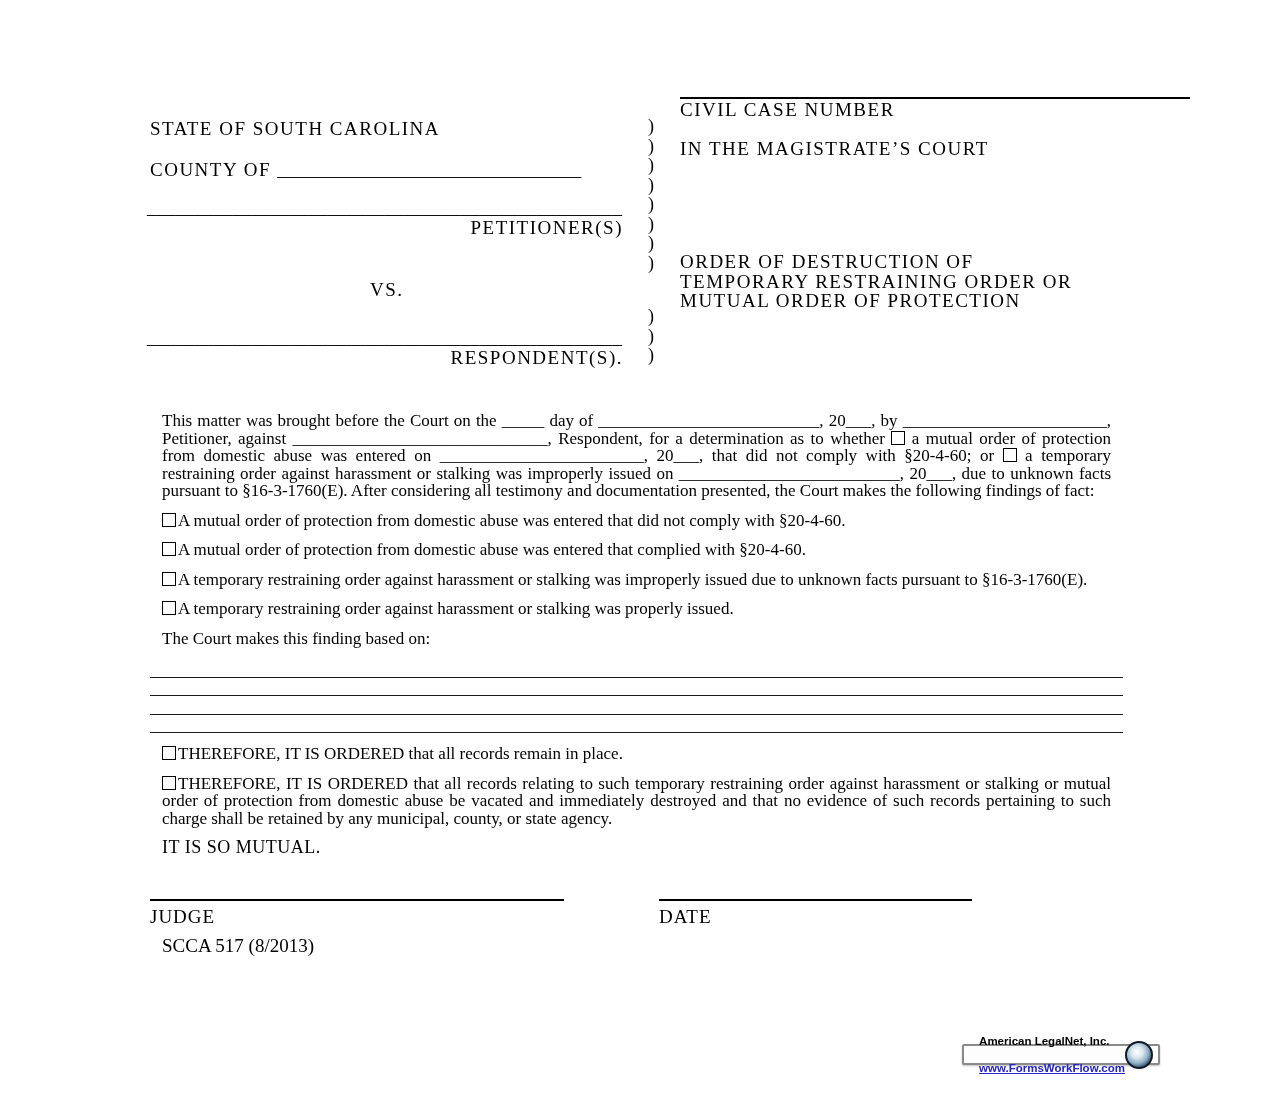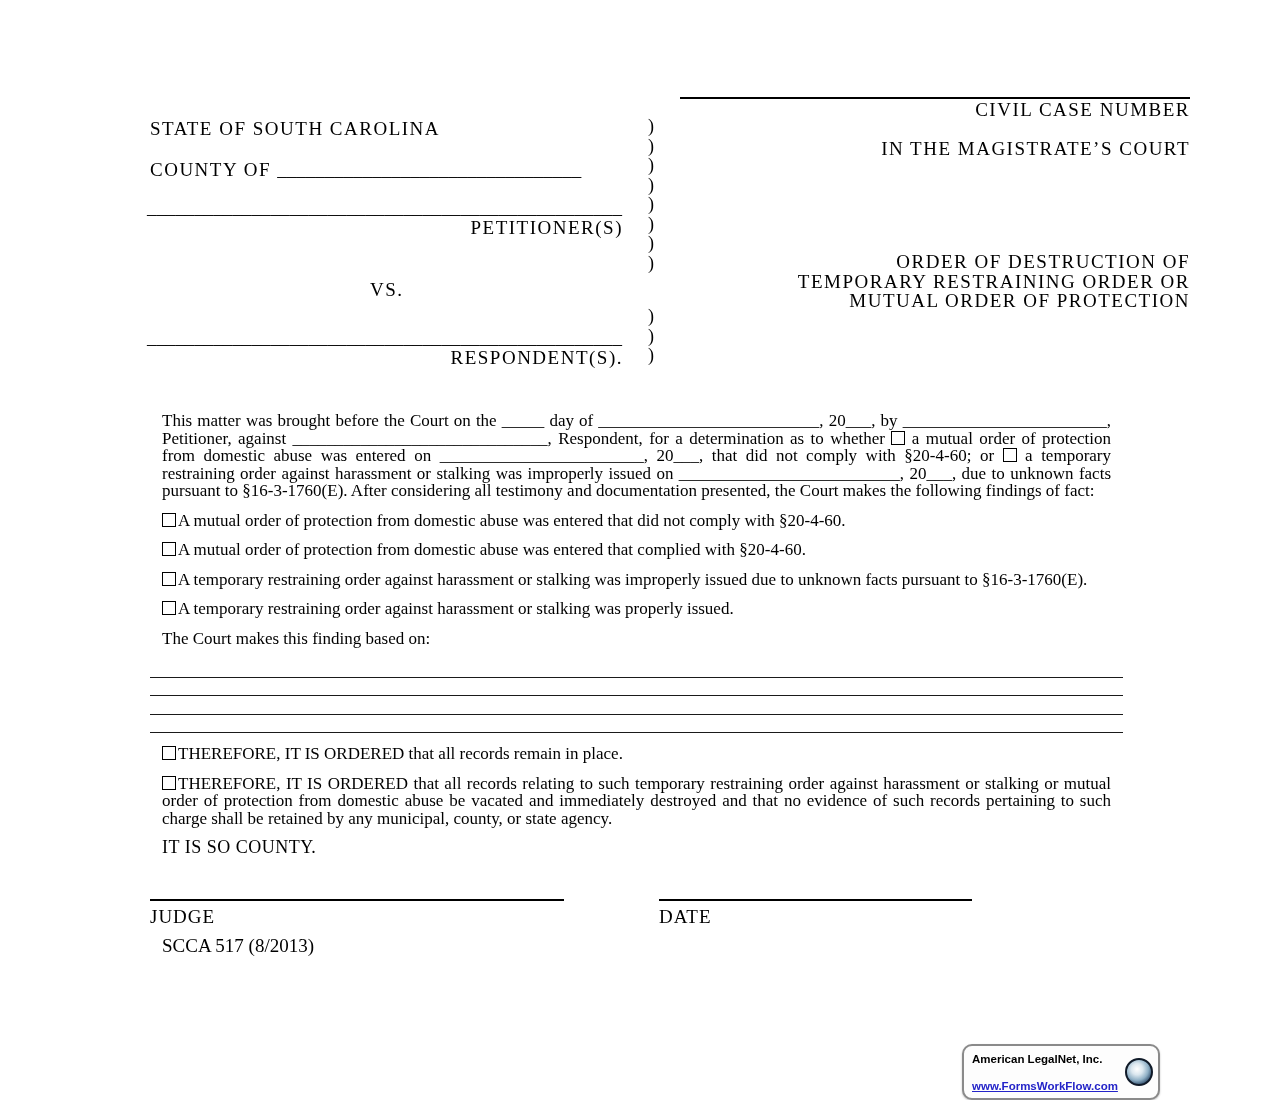--- a/index.html
+++ b/index.html
@@ -10,21 +10,21 @@
     font-family:"Liberation Serif","DejaVu Serif",serif;
     color:#000;
     margin:0 auto;
     overflow:hidden;
   }
   
   .hdr{position:absolute;white-space:nowrap;}
   .caps{font-size:19px;letter-spacing:1.5px;line-height:20px;}
   .blankline{font-size:19px;letter-spacing:0;}
   .case-rule{position:absolute;left:680px;top:97px;width:510px;border-top:2px solid #000;}
-  .right-col{position:absolute;left:680px;width:510px;text-align:right;}
+  .right-col{position:absolute;left:680px;width:510px;text-align:left;}
   .paren-col{position:absolute;left:648px;font-size:18px;line-height:19.5px;white-space:pre-line;}
   .right-align{text-align:right;}
   
   .body{
     position:absolute;left:150px;top:400px;width:973px;
     font-size:17px;line-height:17.5px;
   }
   .body p{margin:12px;}
   .just{text-align:justify;}
   .mt14{margin-top:14px;}
@@ -41,24 +41,24 @@
   .rule{height:17.5px;border-bottom:1.5px solid #1a1a1a;}
   
   .sigrow{margin-top:42px;display:flex;}
   .sigcol{border-top:2px solid #000;padding-top:7px;font-size:19px;letter-spacing:1px;}
   .sig-judge{width:414px;}
   .sig-gap{width:95px;}
   .sig-date{width:313px;}
   .scca{margin-top:13px;font-size:19px;}
   
   .badge{
-    position:absolute;left:962px;top:1044px;width:198px;height:56px;
-    border:2px solid #8a8a8a;border-radius:10px;
+    position:absolute;left:962px;top:1044px;width:198px;height:21px;
+    border:2px solid #8a8a8a;border-radius:2px;
     background:#fdfdfd;
-    display:flex;align-items:center;justify-content:space-between;
+    display:flex;align-items:center;justify-content:flex-end;
     padding:1px 5px 1px 8px;box-sizing:border-box;
     box-shadow:0 1px 2px rgba(0,0,0,0.25);
   }
   .badge-text{display:flex;flex-direction:column;line-height:14px;}
   .badge-co{font-family:"Liberation Sans","DejaVu Sans",sans-serif;font-size:11.5px;font-weight:bold;color:#000;}
   .badge-url{font-family:"Liberation Sans","DejaVu Sans",sans-serif;font-size:11.5px;font-weight:bold;color:#2323c8;text-decoration:underline;margin-top:13px;}
   .globe{
     width:28px;height:28px;border-radius:50%;
     background:
       radial-gradient(circle at 42% 38%, #ffffff 0%, #dbe7ef 28%, #8fb0c6 55%, #33506e 78%, #0d1a2c 100%);
@@ -127,21 +127,21 @@
       <div class="rule"></div>
       <div class="rule"></div>
       <div class="rule"></div>
       <div class="rule"></div>
     </div>
 
     <p class="just mt14"><span class="cbx lead"></span><span>THEREFORE, IT IS ORDERED that all records remain in place.</span></p>
 
     <p class="just mt16"><span class="cbx lead"></span><span>THEREFORE, IT IS ORDERED that all records relating to such temporary restraining order against harassment or stalking or mutual order of protection from domestic abuse be vacated and immediately destroyed and that no evidence of such records pertaining to such charge shall be retained by any municipal, county, or state agency.</span></p>
 
-    <p class="mt17" style="font-size:18px;letter-spacing:0.5px;">IT IS SO COUNTY.</p>
+    <p class="mt17" style="font-size:18px;letter-spacing:0.5px;">IT IS SO MUTUAL.</p>
 
     <div class="sigrow">
       <div class="sigcol sig-judge">
         <span>JUDGE</span>
       </div>
       <div class="sig-gap"></div>
       <div class="sigcol sig-date">
         <span>DATE</span>
       </div>
     </div>

